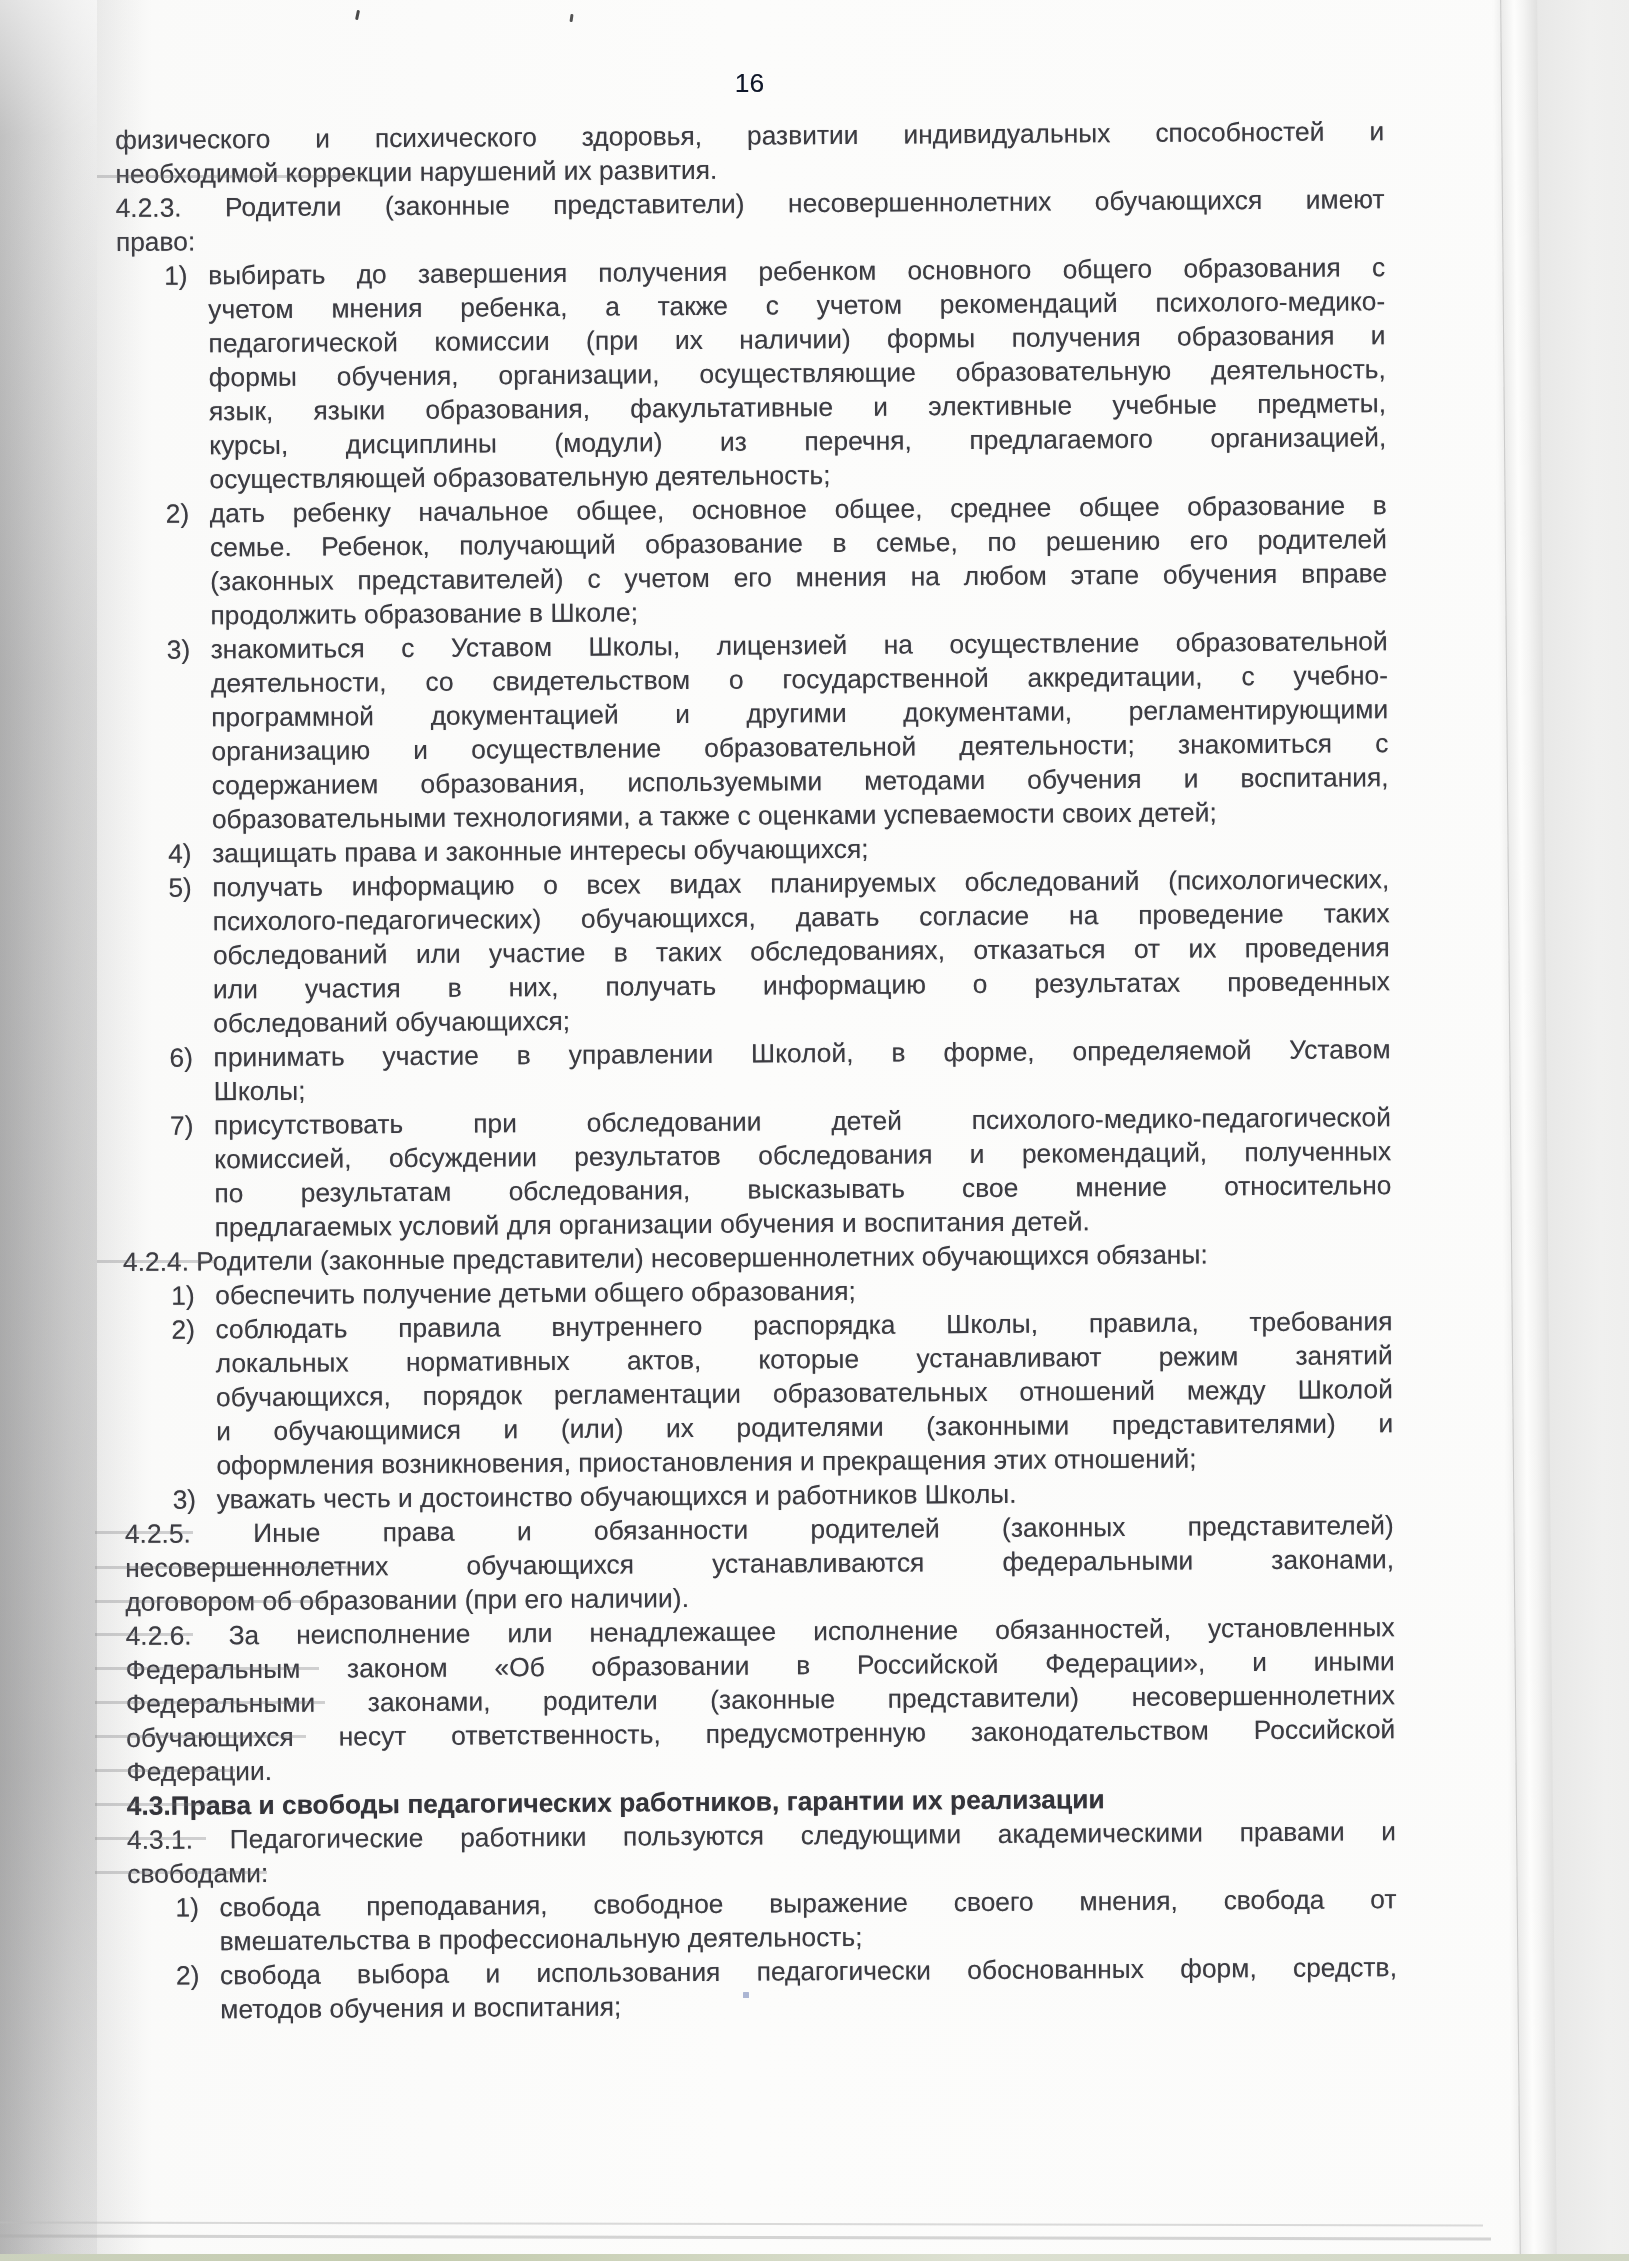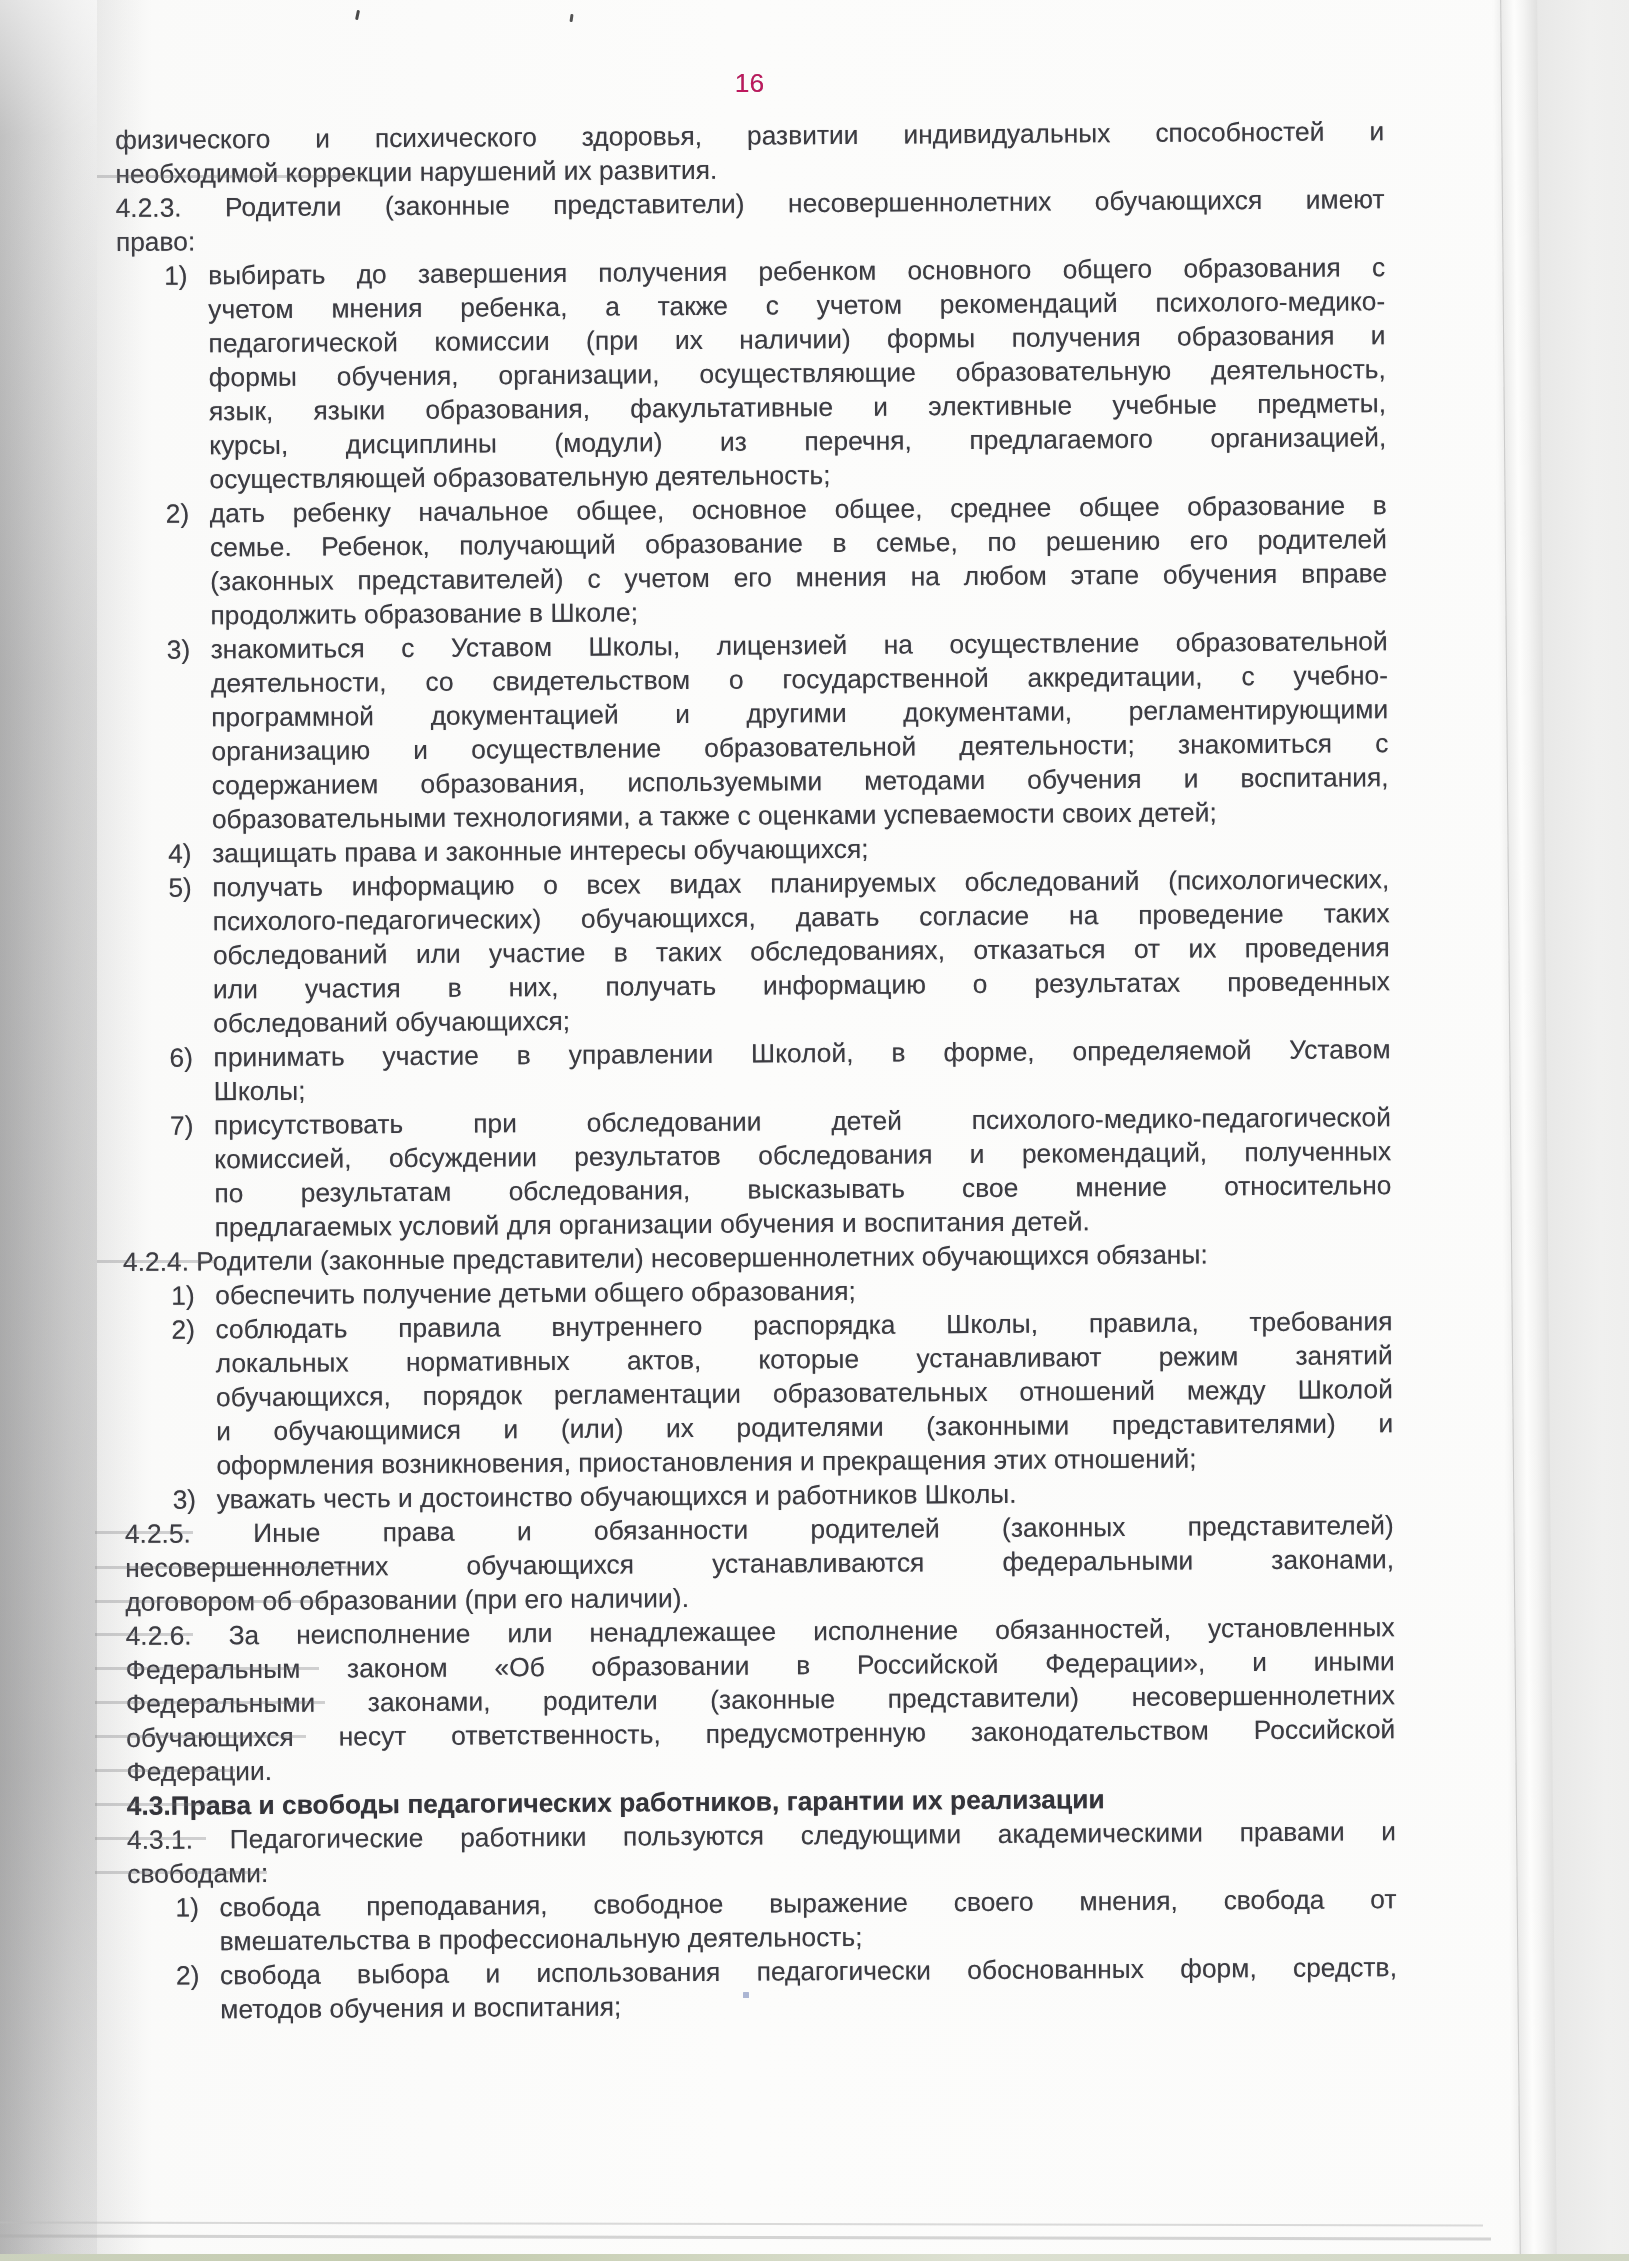--- a/index.html
+++ b/index.html
@@ -8,21 +8,21 @@
     background:#f9f9f8;
     font-family:"Liberation Sans", sans-serif;
   }
   .paper{
     position:absolute;inset:0;
     background:linear-gradient(to right,
       #dededd 0px,#ebebea 35px,#f5f5f4 84px,#fafaf9 142px,#fcfcfb 45%,#fbfbfa 100%);
   }
   .page-number{
     position:absolute;left:115px;top:68px;width:1269px;
-    text-align:center;font-size:26.4px;color:#be185d;
+    text-align:center;font-size:26.4px;color:#0f172a;
     text-shadow:0 0 0.6px rgba(60,60,68,.5);
   }
   .textblock{
     position:absolute;left:115px;top:123px;width:1269px;
     font-size:26.4px;color:#3c3c42;
     transform:rotate(-0.4deg);transform-origin:0 0;
     text-shadow:0 0 0.7px rgba(60,60,68,.55);
   }
   .line{position:relative;height:34px;line-height:34px;text-justify:inter-word;}
   .lc,.ln{padding-left:92px;}

